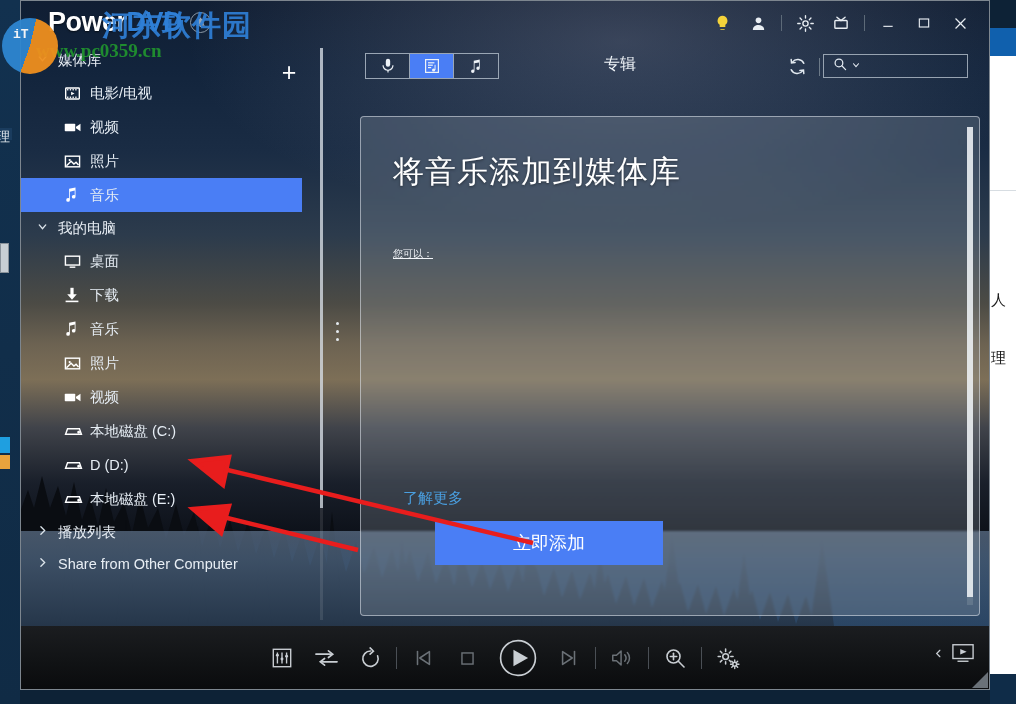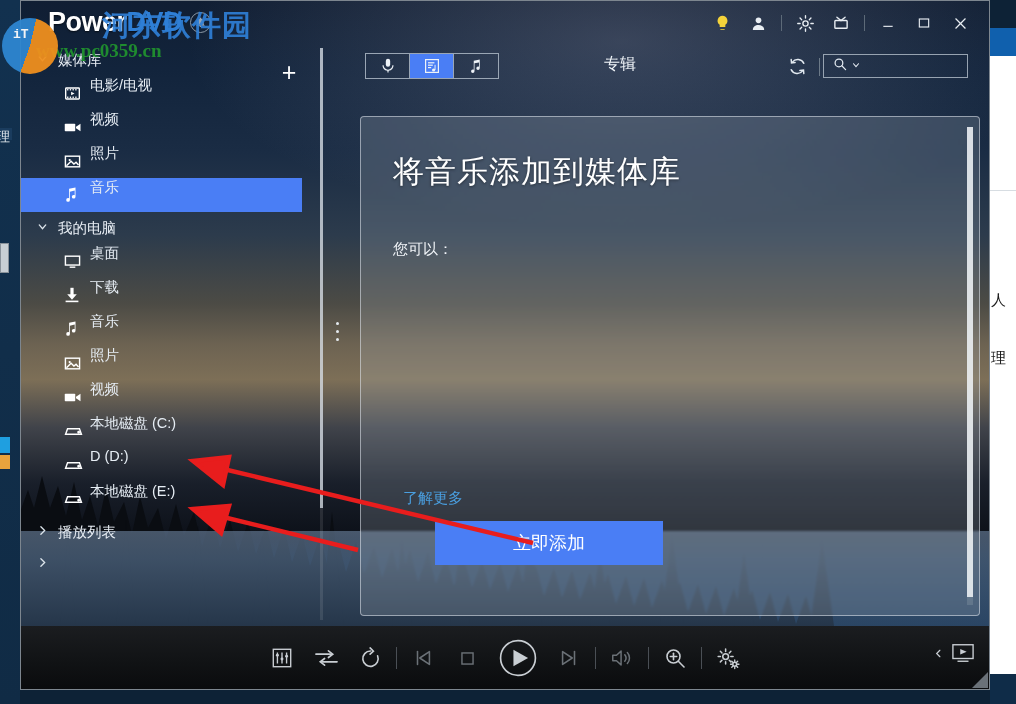--- a/index.html
+++ b/index.html
@@ -63,21 +63,21 @@
   #win-controls { position:absolute; right:12px; top:8px; display:flex; align-items:center; gap:0; }
   .tb-btn { width:36px; height:30px; display:flex; align-items:center; justify-content:center;
             color:#e9eef3; cursor:pointer; }
   .tb-sep { width:1px; height:16px; background:#5d6a78; margin:0 5px; }
 
   
   #sidebar { position:absolute; left:0; top:44px; width:282px; bottom:64px; overflow:hidden; }
   .sec-head { display:flex; align-items:center; height:32px; padding-left:16px; color:#e8eef4;
               font-size:14.5px; cursor:pointer; }
   .sec-head .chev { width:22px; color:#dde5ec; font-size:12px; display:inline-block; }
-  .nav-item { display:flex; height:34px; padding-left:44px; color:#e6edf4;
+  .nav-item { display:flex; align-items:center; height:34px; padding-left:44px; color:#e6edf4;
               font-size:14.5px; cursor:pointer; }
   .nav-item .ico { width:26px; display:inline-flex; align-items:center; color:#ffffff; }
   .nav-item.active { background:#4a7ef5; }
   #add-btn { position:absolute; right:-2px; top:14px; width:30px; height:30px; color:#fff;
              font-size:25px; line-height:28px; text-align:center; cursor:pointer; font-weight:300;}
   .sec-wrap { position:relative; }
 
   
   #sb-track { position:absolute; left:300px; top:48px; width:3px; bottom:70px; background:rgba(255,255,255,0.10); }
   #sb-thumb { position:absolute; left:300px; top:48px; width:3px; height:460px; background:rgba(215,222,230,0.75); }
@@ -101,21 +101,21 @@
   #search .chv { color:#e3eaf1; font-size:10px; }
   #search input { background:transparent; border:none; outline:none; color:#eaf0f6; font-size:12px; width:95px;
                   font-family:"Liberation Sans", sans-serif;}
 
   
   #card { position:absolute; left:340px; top:116px; width:620px; height:500px;
           background: rgba(190,198,208,0.20); border:1px solid rgba(226,232,238,0.55);
           border-radius:4px; backdrop-filter: blur(1px); overflow:hidden; }
   #card h1 { position:absolute; left:32px; top:34px; font-size:31px; font-weight:normal; color:#ffffff;
              letter-spacing:1px; text-shadow:0 1px 3px rgba(0,0,0,.45); }
-  #card .sub { position:absolute; left:32px; top:123px; font-size:15px; color:#f2f5f9; }
+  #card .sub { position:absolute; left:32px; top:130px; font-size:10px; color:#f2f5f9;text-decoration:underline; }
   #card ul { position:absolute; left:32px; top:158px; list-style:none; }
   #card li { font-size:15px; color:#f5f8fb; margin-bottom:12px; padding-left:14px; position:relative; }
   #card li:before { content:"•"; position:absolute; left:0; top:-1px; color:#f5f8fb; }
   #more-link { position:absolute; left:42px; top:372px; font-size:15px; color:#4a9fe0; cursor:pointer; }
   #add-now { position:absolute; left:74px; top:404px; width:228px; height:44px; background:#4a7ef5;
              color:#ffffff; font-size:18px; display:flex; align-items:center; justify-content:center;
              cursor:pointer; border:none; font-family:"Liberation Sans", sans-serif; }
   #card-sb-track { position:absolute; right:6px; top:10px; width:6px; bottom:10px; background:rgba(255,255,255,0.12);}
   #card-sb-thumb { position:absolute; right:6px; top:10px; width:6px; height:470px; background:rgba(236,240,244,0.88);}
 
@@ -398,20 +398,21 @@
       <span>播放列表</span>
     </div>
 
 
     <div class="sec-head">
       <span class="chev">
         <svg width="13" height="13" viewBox="0 0 24 24" fill="none" stroke="currentColor" stroke-width="2.4" stroke-linecap="round">
             <polyline points="9,5 16,12 9,19"></polyline>
           </svg>
       </span>
+      <span>Share from Other Computer</span>
     </div>
   </div>
 
   <div id="sb-track"></div>
   <div id="sb-thumb"></div>
   <div id="splitter">
     <div class="dots">
         <i></i>
         <i></i>
         <i></i>

